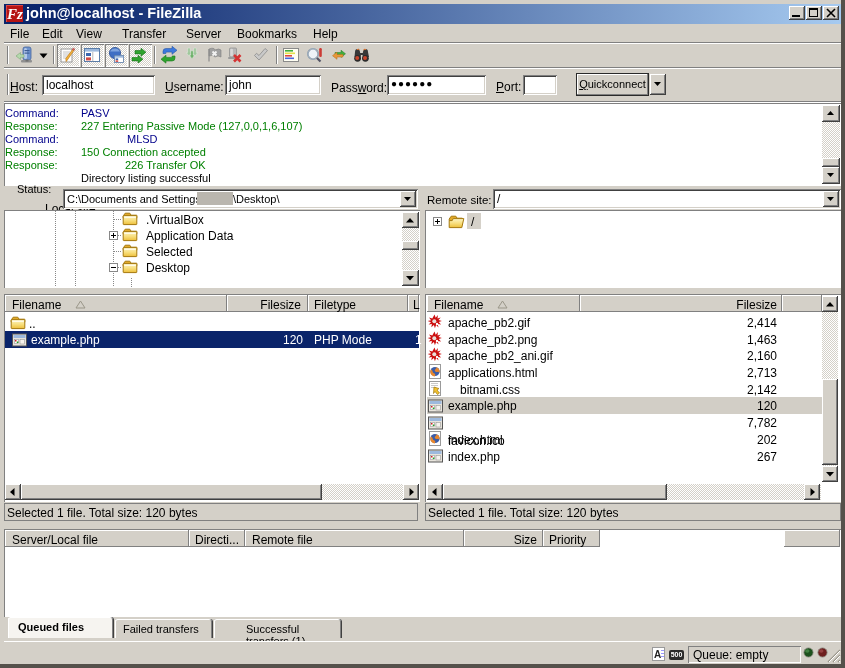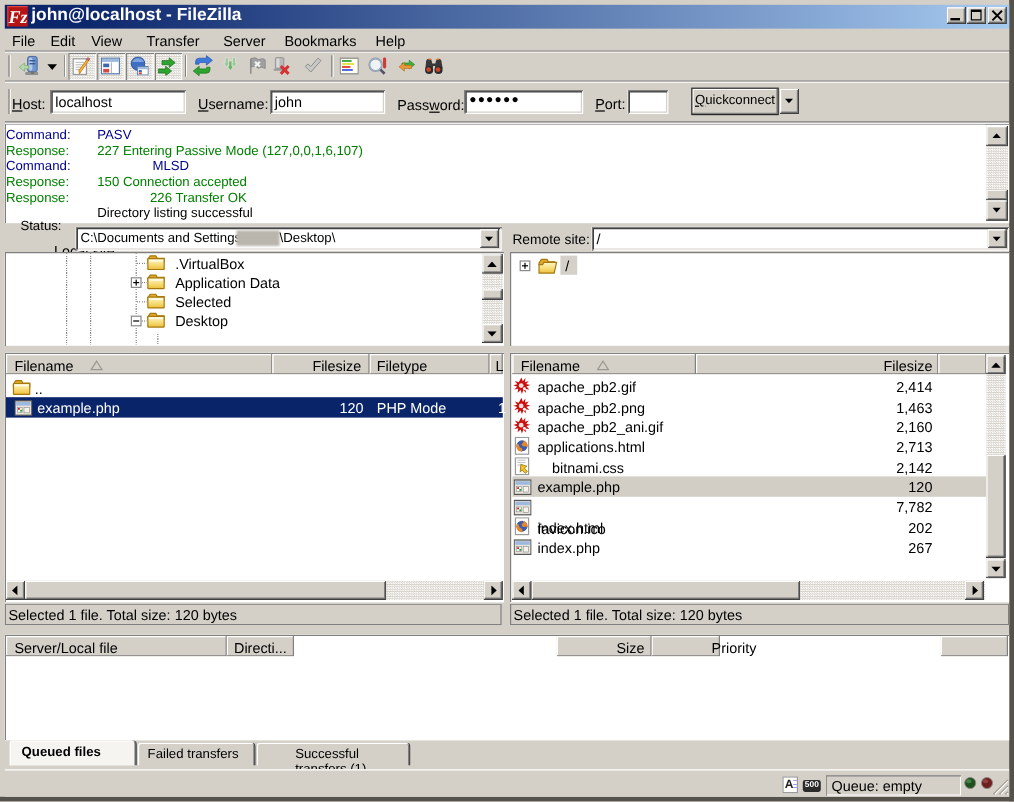--- a/index.html
+++ b/index.html
@@ -463,25 +463,28 @@
     <div class="abs" style="left:3px;top:3px;">Selected 1 file. Total size: 120 bytes</div>
   </div>
 
 <div class="abs sunken1" style="left:4px;top:529px;width:837px;height:88px;background:#fff;" id="queue">
 <div class="abs hdr" style="left:1px;top:1px;width:184px;height:17px;">
       <div class="abs" style="left:7px;top:3px;">Server/Local file</div>
     </div>
 <div class="abs hdr" style="left:185px;top:1px;width:56px;height:17px;">
       <div class="abs" style="left:6px;top:3px;">Directi...</div>
     </div>
+<div class="abs hdr" style="left:241px;top:1px;width:219px;height:17px;">
+      <div class="abs" style="left:7px;top:3px;">Remote file</div>
+    </div>
 <div class="abs hdr" style="left:460px;top:1px;width:79px;height:17px;">
       <div class="abs" style="right:6px;top:3px;">Size</div>
     </div>
 <div class="abs hdr" style="left:539px;top:1px;width:57px;height:17px;">
-      <div class="abs" style="left:6px;top:3px;margin-left:44px;">Priority</div>
+      <div class="abs" style="left:6px;top:3px;">Priority</div>
     </div>
 <div class="abs hdr" style="left:780px;top:1px;width:56px;height:17px;"></div>
 </div>
 
 <div class="abs" style="left:8px;top:617px;width:106px;height:21px;background:#f6f4f0;border-radius:3px 3px 0 0;box-shadow:inset -1px 0 #404040, inset 1px 0 #ffffff, inset 0 1px #ffffff, inset -2px 0 #808080;font-weight:bold;">
     <div style="margin:4px 0 0 10px;font-size:11px;">Queued files</div>
   </div>
 <div class="abs" style="left:115px;top:619px;width:98px;height:19px;background:#d4d0c8;border-radius:3px 3px 0 0;box-shadow:inset -1px 0 #404040, inset 1px 0 #ffffff, inset 0 1px #ffffff, inset -2px 0 #808080;">
     <div style="margin:4px 0 0 8px;font-size:11px;">Failed transfers</div>
   </div>

